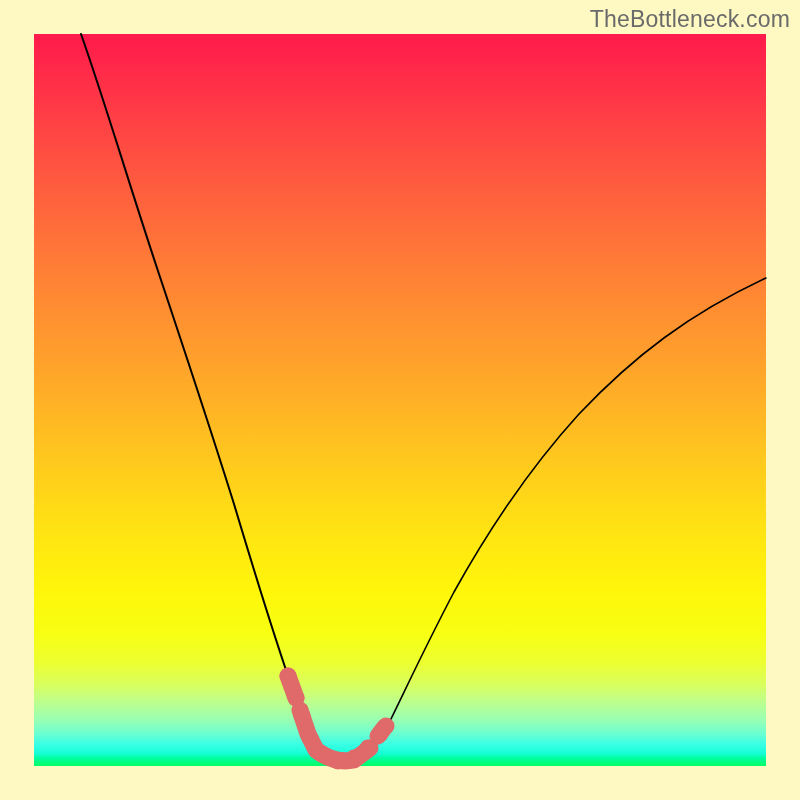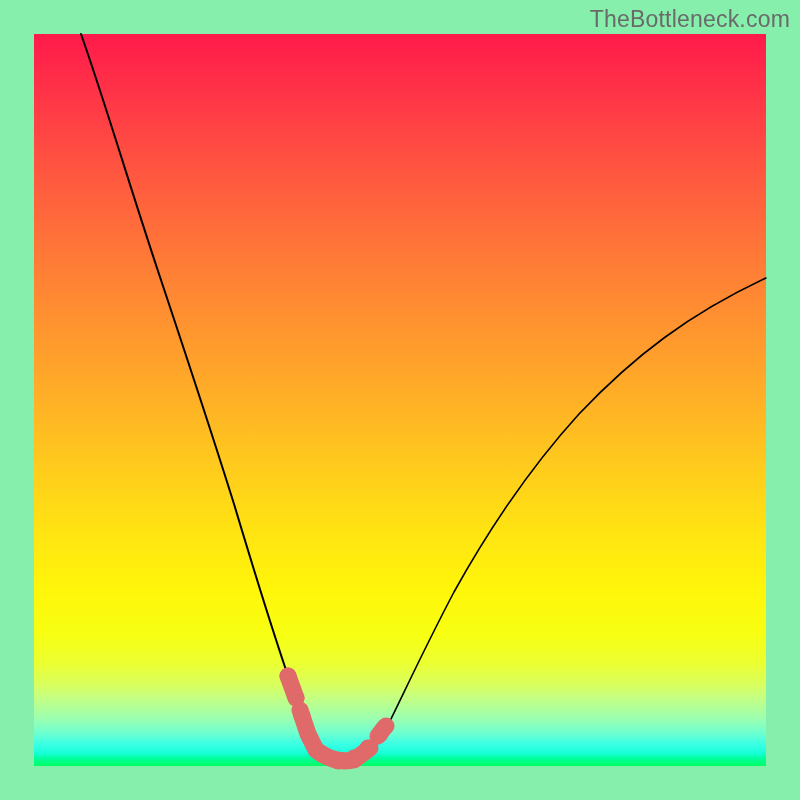--- a/index.html
+++ b/index.html
@@ -10,21 +10,21 @@
     background: #000;
     overflow: hidden;
     font-family: Arial, Helvetica, sans-serif;
   }
   .frame {
     position: absolute;
     left: 0;
     top: 0;
     width: 800px;
     height: 800px;
-    background: #86efac;
+    background: #fef9c3;
   }
   .plot-area {
     position: absolute;
     left: 34px;
     top: 34px;
     width: 732px;
     height: 732px;
     background: linear-gradient(to bottom,
       #FF1A4B 0%,
       #FF3A46 10%,

